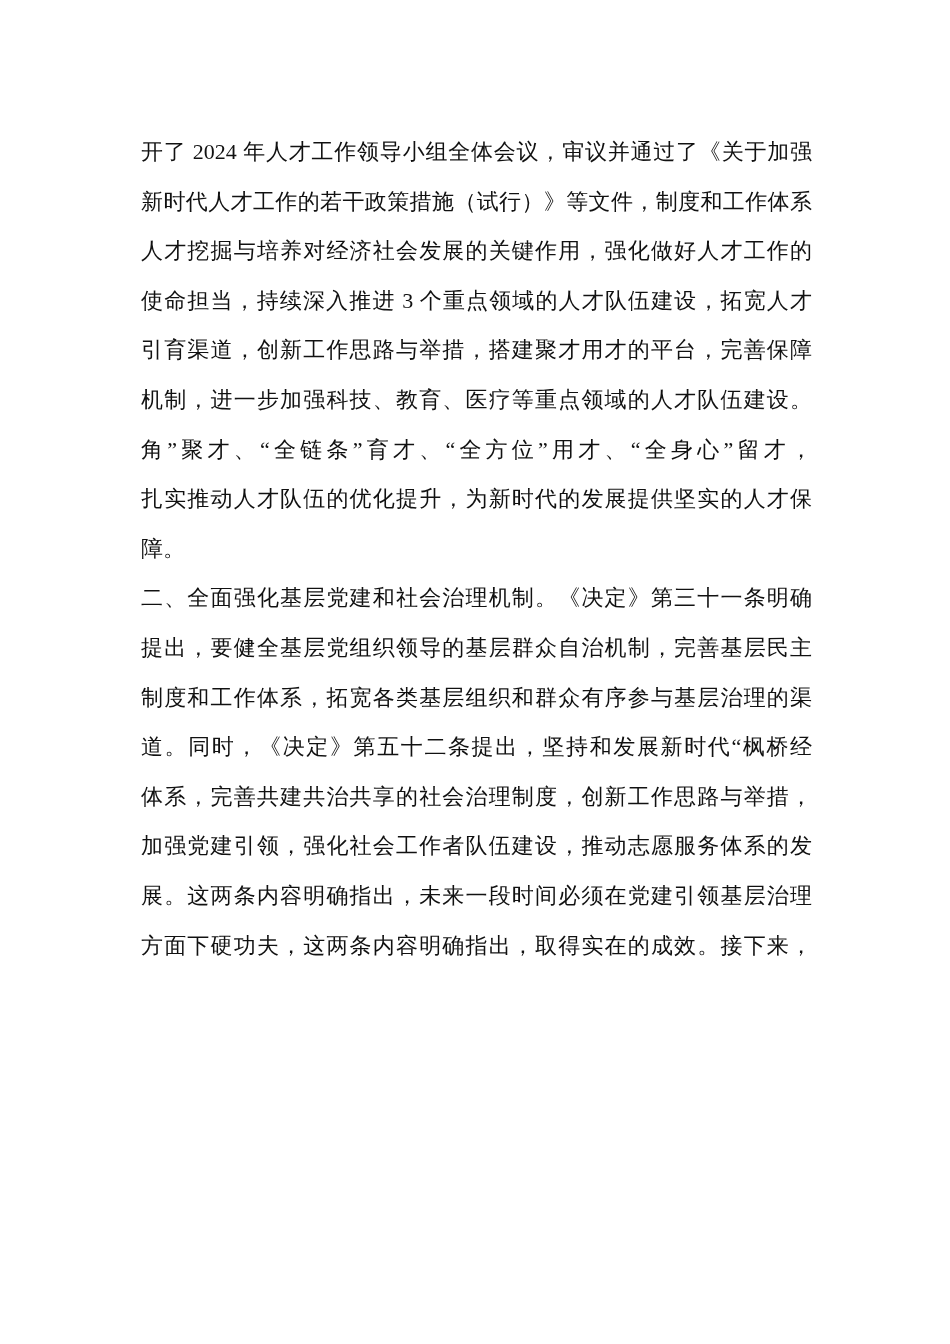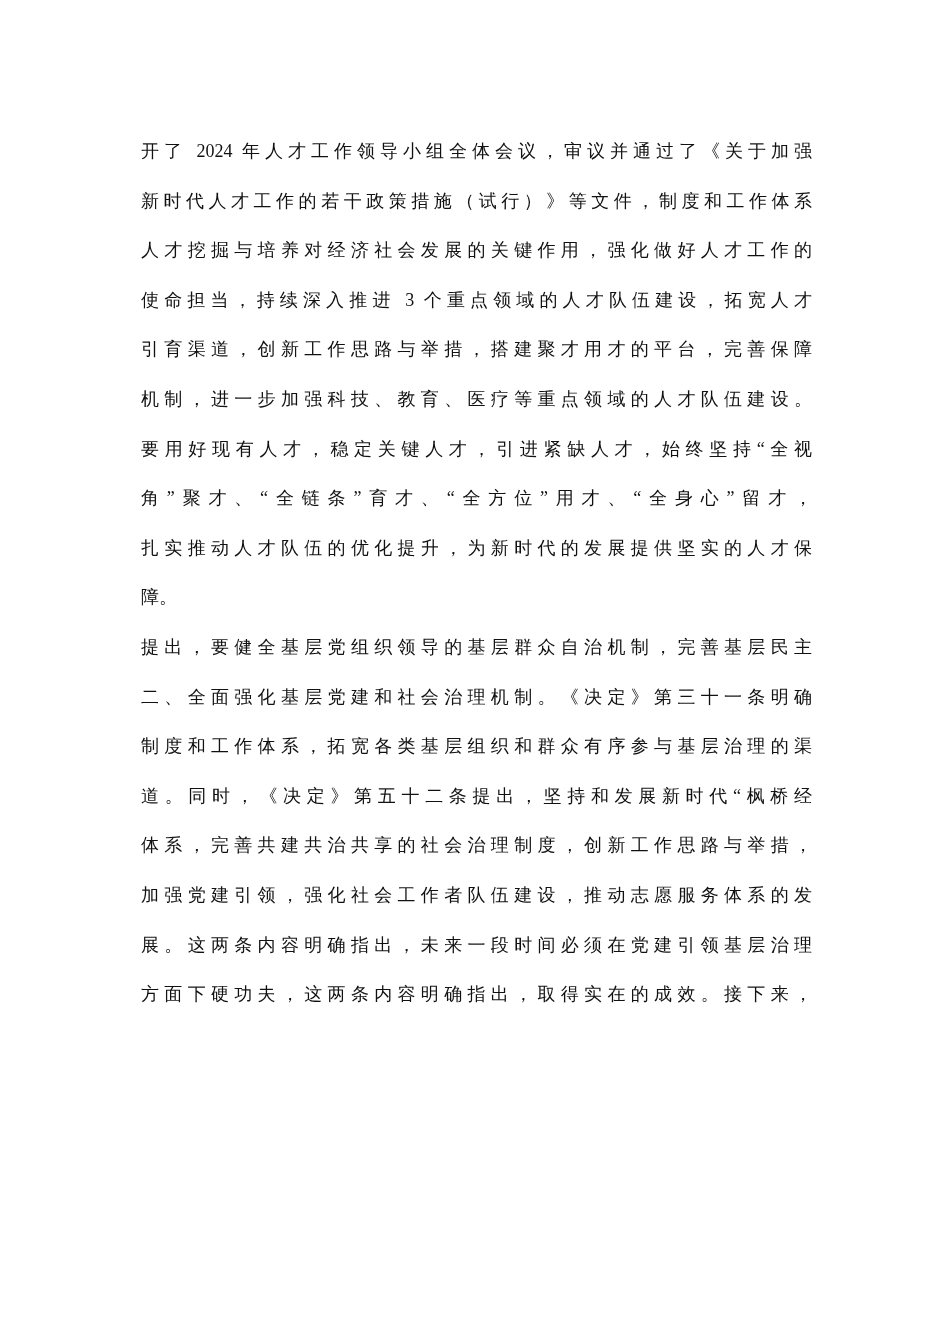--- a/index.html
+++ b/index.html
@@ -19,21 +19,21 @@
     position: absolute;
     left: 141px;
     top: 127px;
     width: 671px;
     color: #111111;
   }
   .text-line {
     display: block;
     height: 49.6px;
     line-height: 49.6px;
-    font-size: 18px;
+    font-size: 22px;
     font-weight: 400;
     color: #111111;
     text-align: justify;
     text-align-last: justify;
     text-justify: inter-character;
     overflow: visible;
   }
   .text-line.short {
     text-align: left;
     text-align-last: left;
@@ -43,26 +43,25 @@
 <body>
 
 <div class="page">
   <div class="doc-body">
       <div class="text-line">开了 2024 年人才工作领导小组全体会议，审议并通过了《关于加强</div>
       <div class="text-line">新时代人才工作的若干政策措施（试行）》等文件，制度和工作体系</div>
       <div class="text-line">人才挖掘与培养对经济社会发展的关键作用，强化做好人才工作的</div>
       <div class="text-line">使命担当，持续深入推进 3 个重点领域的人才队伍建设，拓宽人才</div>
       <div class="text-line">引育渠道，创新工作思路与举措，搭建聚才用才的平台，完善保障</div>
       <div class="text-line">机制，进一步加强科技、教育、医疗等重点领域的人才队伍建设。</div>
-      <div class="text-line">要用好现有人才，稳定关键人才，引进紧缺人才，始终坚持“全视</div>
       <div class="text-line">角”聚才、“全链条”育才、“全方位”用才、“全身心”留才，</div>
       <div class="text-line">扎实推动人才队伍的优化提升，为新时代的发展提供坚实的人才保</div>
       <div class="text-line short">障。</div>
+      <div class="text-line">二、全面强化基层党建和社会治理机制。《决定》第三十一条明确</div>
       <div class="text-line">提出，要健全基层党组织领导的基层群众自治机制，完善基层民主</div>
-      <div class="text-line">二、全面强化基层党建和社会治理机制。《决定》第三十一条明确</div>
       <div class="text-line">制度和工作体系，拓宽各类基层组织和群众有序参与基层治理的渠</div>
       <div class="text-line">道。同时，《决定》第五十二条提出，坚持和发展新时代“枫桥经</div>
       <div class="text-line">体系，完善共建共治共享的社会治理制度，创新工作思路与举措，</div>
       <div class="text-line">加强党建引领，强化社会工作者队伍建设，推动志愿服务体系的发</div>
       <div class="text-line">展。这两条内容明确指出，未来一段时间必须在党建引领基层治理</div>
       <div class="text-line">方面下硬功夫，这两条内容明确指出，取得实在的成效。接下来，</div>
     </div>
 </div>
 
 </body></html>

